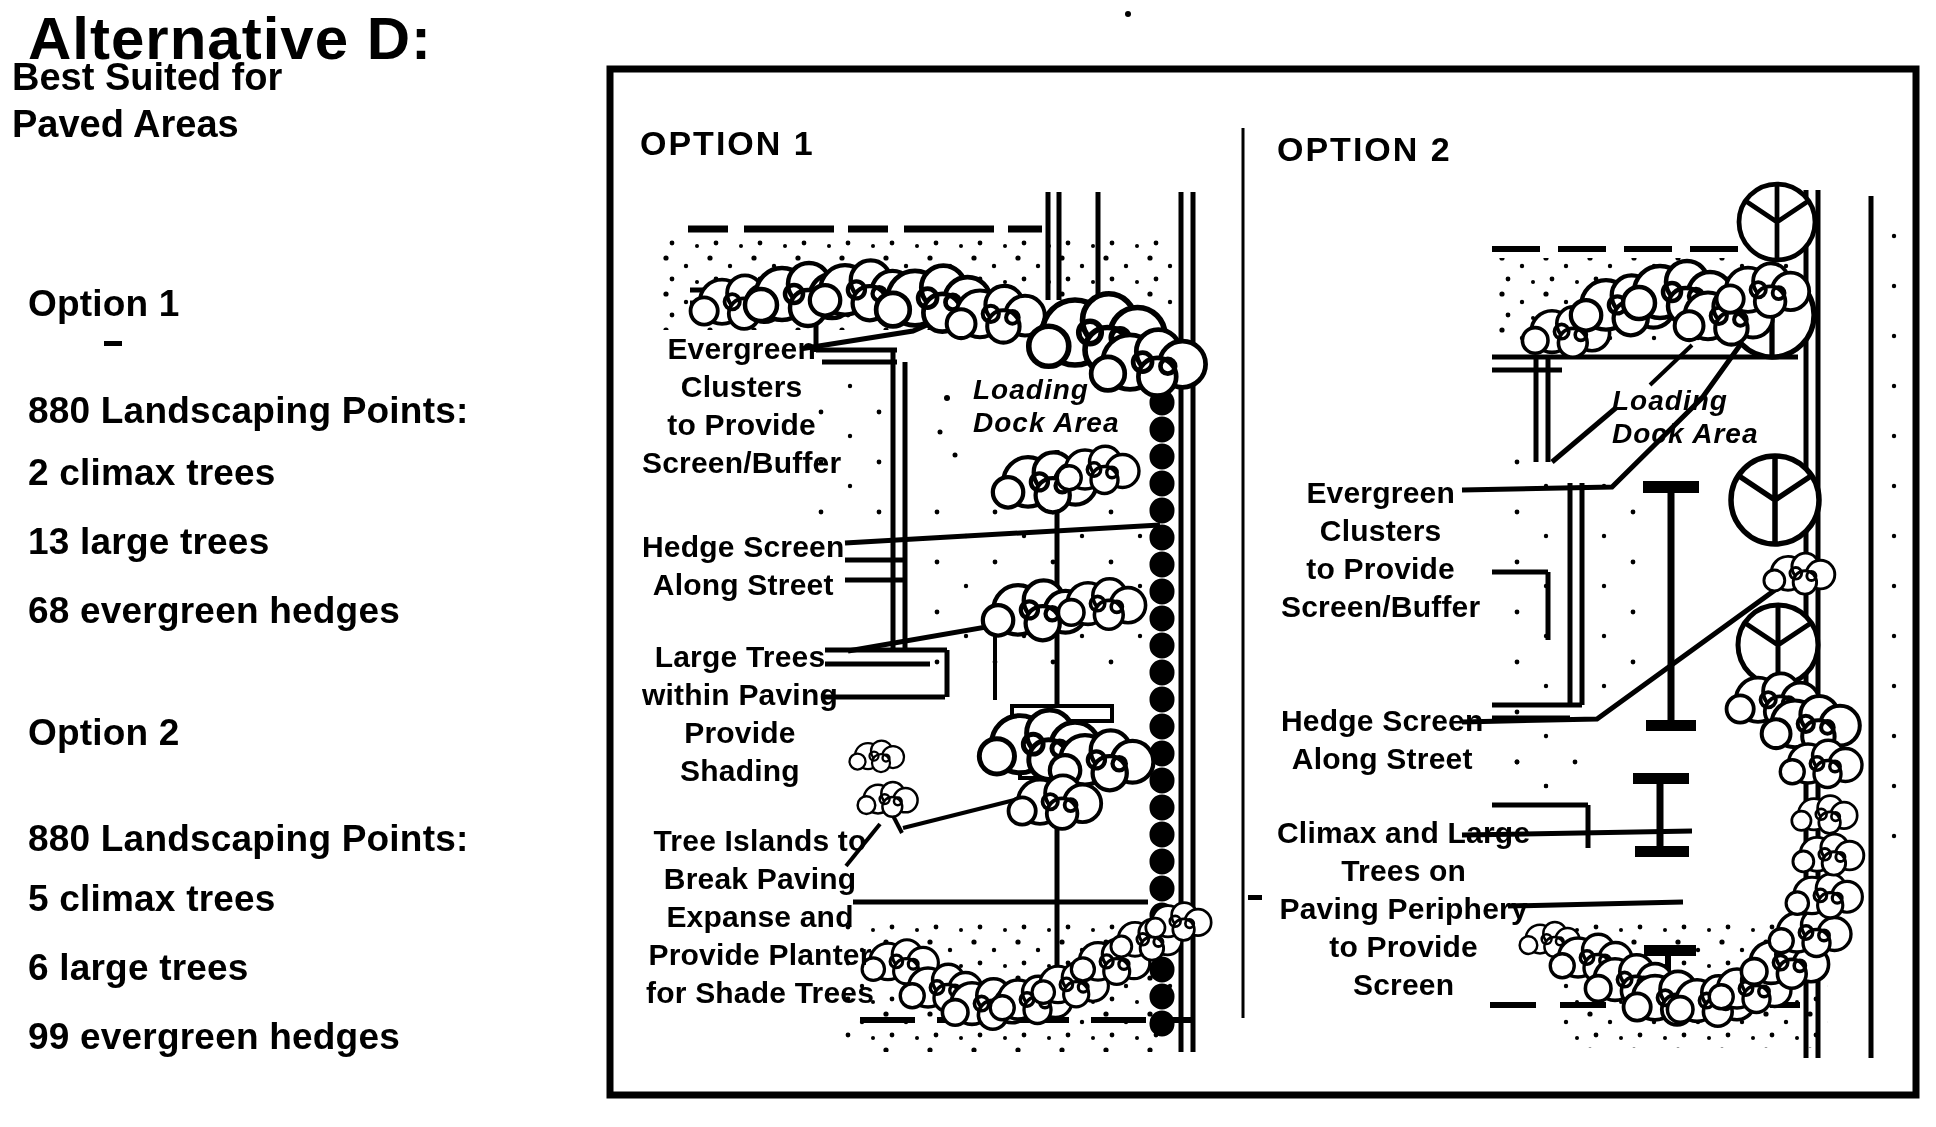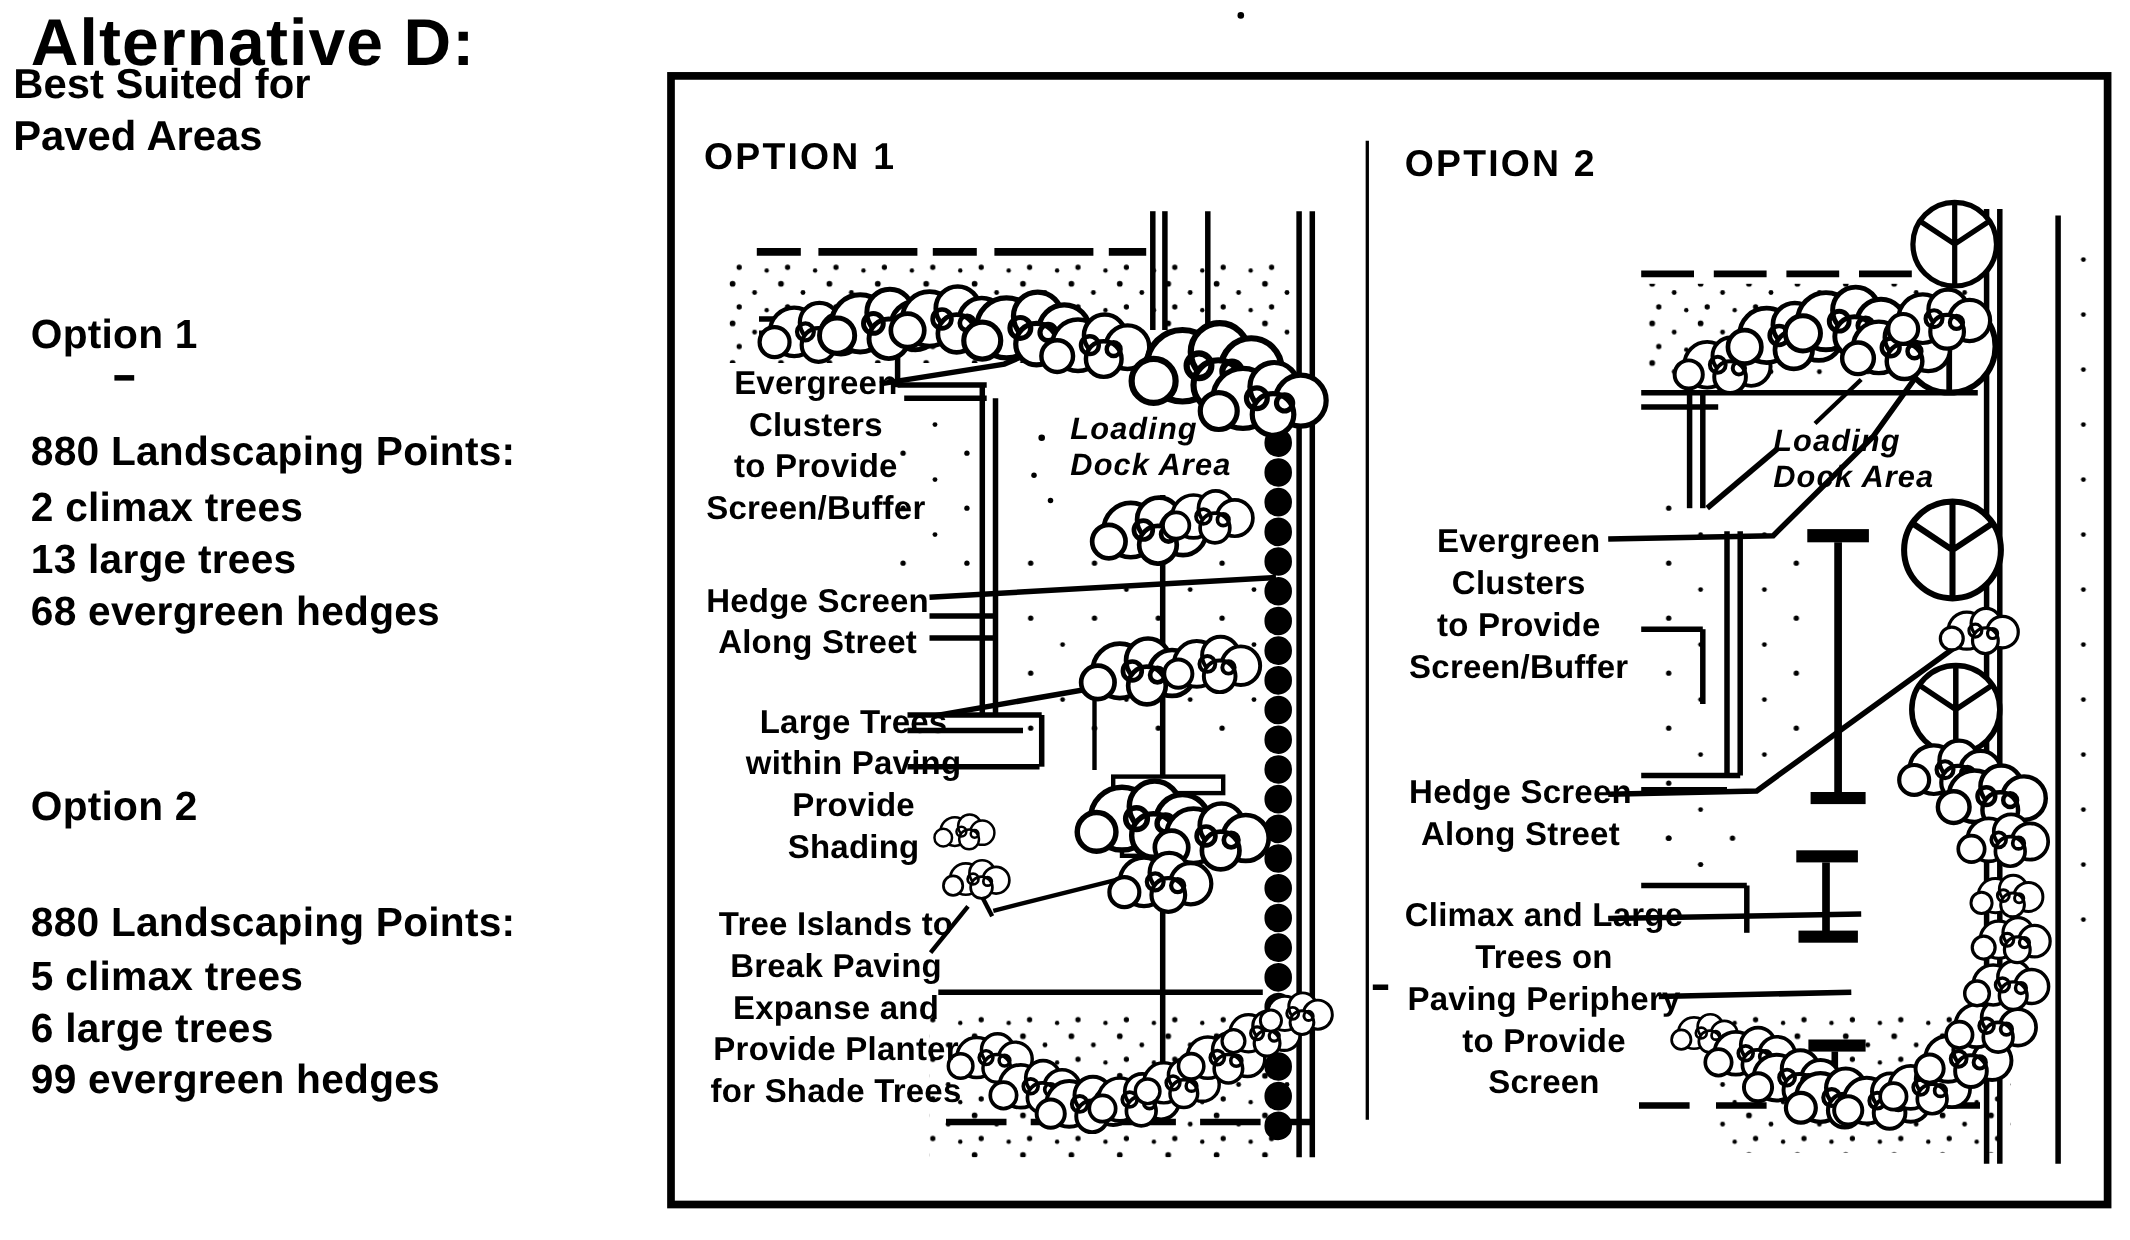--- a/index.html
+++ b/index.html
@@ -3,21 +3,21 @@
 <meta charset="utf-8">
 <style>
   html,body{margin:0;padding:0;background:#ffffff;}
   body{width:1936px;height:1127px;position:relative;overflow:hidden;
        font-family:"Liberation Sans",sans-serif;color:#000;}
   .abs{position:absolute;}
   .side{color:#000;white-space:pre-line;}
   .t1{font-size:60px;font-weight:700;letter-spacing:1px;}
   .t2{font-size:38px;font-weight:700;line-height:47px;}
   .body-line{font-size:37px;font-weight:600;letter-spacing:0.2px;}
-  .body-block{font-size:37px;font-weight:600;line-height:47px;letter-spacing:0.2px;}
+  .body-block{font-size:37px;font-weight:600;line-height:69px;letter-spacing:0.2px;}
   .opt-head{font-size:34px;font-weight:800;letter-spacing:2px;}
   .lbl{font-size:30px;font-weight:700;line-height:38px;letter-spacing:0.2px;white-space:pre-line;text-align:center;}
   .dock{font-size:28px;font-weight:800;font-style:italic;line-height:33px;letter-spacing:1px;white-space:pre-line;}
   .artifact{background:#000;}
   svg{position:absolute;left:0;top:0;}
 </style>
 </head>
 <body>
 
 <div class="abs side t1" style="left:28px;top:4px;">Alternative D:</div>
@@ -242,21 +242,21 @@
 
 <div class="abs opt-head" style="left:640px;top:124px;">OPTION 1</div>
 <div class="abs opt-head" style="left:1277px;top:130px;">OPTION 2</div>
 
 <div class="abs lbl" style="left:642px;top:330px;">Evergreen
 Clusters
 to Provide
 Screen/Buffer</div>
 <div class="abs lbl" style="left:642px;top:528px;">Hedge Screen
 Along Street</div>
-<div class="abs lbl" style="left:642px;top:638px;margin-left:36px;">Large Trees
+<div class="abs lbl" style="left:642px;top:638px;">Large Trees
 within Paving
 Provide
 Shading</div>
 <div class="abs lbl" style="left:646px;top:822px;">Tree Islands to
 Break Paving
 Expanse and
 Provide Planter
 for Shade Trees</div>
 <div class="abs dock" style="left:973px;top:373px;">Loading
 Dock Area</div>

